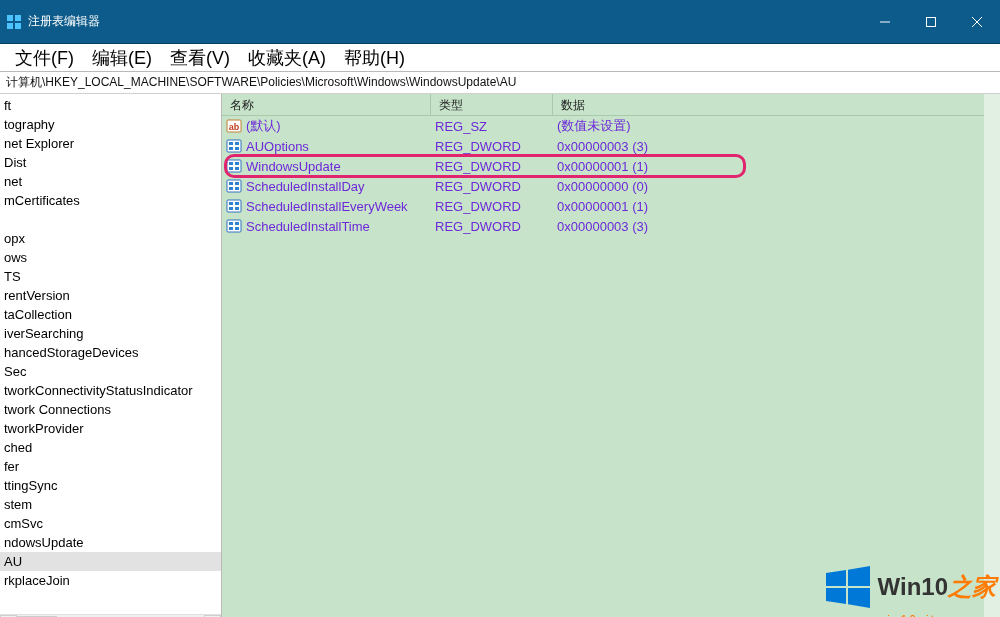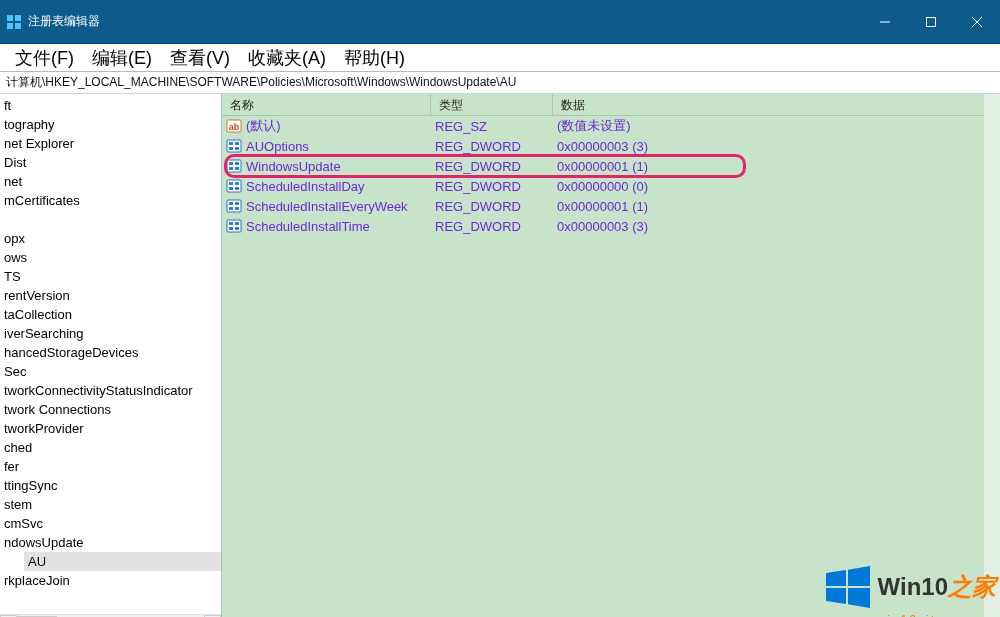--- a/index.html
+++ b/index.html
@@ -29,21 +29,21 @@
 
 .treepane {
   width: 222px; border-right: 1px solid #b9b9b9; display: flex; flex-direction: column;
   background: #fff; overflow: hidden;
 }
 .treelist { flex: 1; overflow: hidden; padding-top: 2px; }
 .tree-item {
   font-size: 13px; color: #000; height: 19px; line-height: 19px; padding-left: 4px;
   white-space: nowrap; overflow: hidden; cursor: default;
 }
-.tree-item.selected { background: #e2e2e2; margin-left: 24px; }
+.tree-item.selected { background: #e2e2e2; }
 .tree-hscroll {
   height: 17px; border-top: 1px solid #e0e0e0; background: #f0f0f0; display: flex; align-items: center;
 }
 .tree-hscroll .arrow {
   width: 17px; height: 17px; display: flex; align-items: center; justify-content: center; background: #f0f0f0; border: 1px solid #cfcfcf;
 }
 .tree-hscroll .track { flex: 1; height: 15px; background: #f0f0f0; position: relative; }
 .tree-hscroll .thumb { position: absolute; left: 0; top: 0; height: 15px; width: 40px; background: #cdcdcd; }
 
 .listpane { flex: 1; background: #c7e4ca; display: flex; flex-direction: column; position: relative; }

